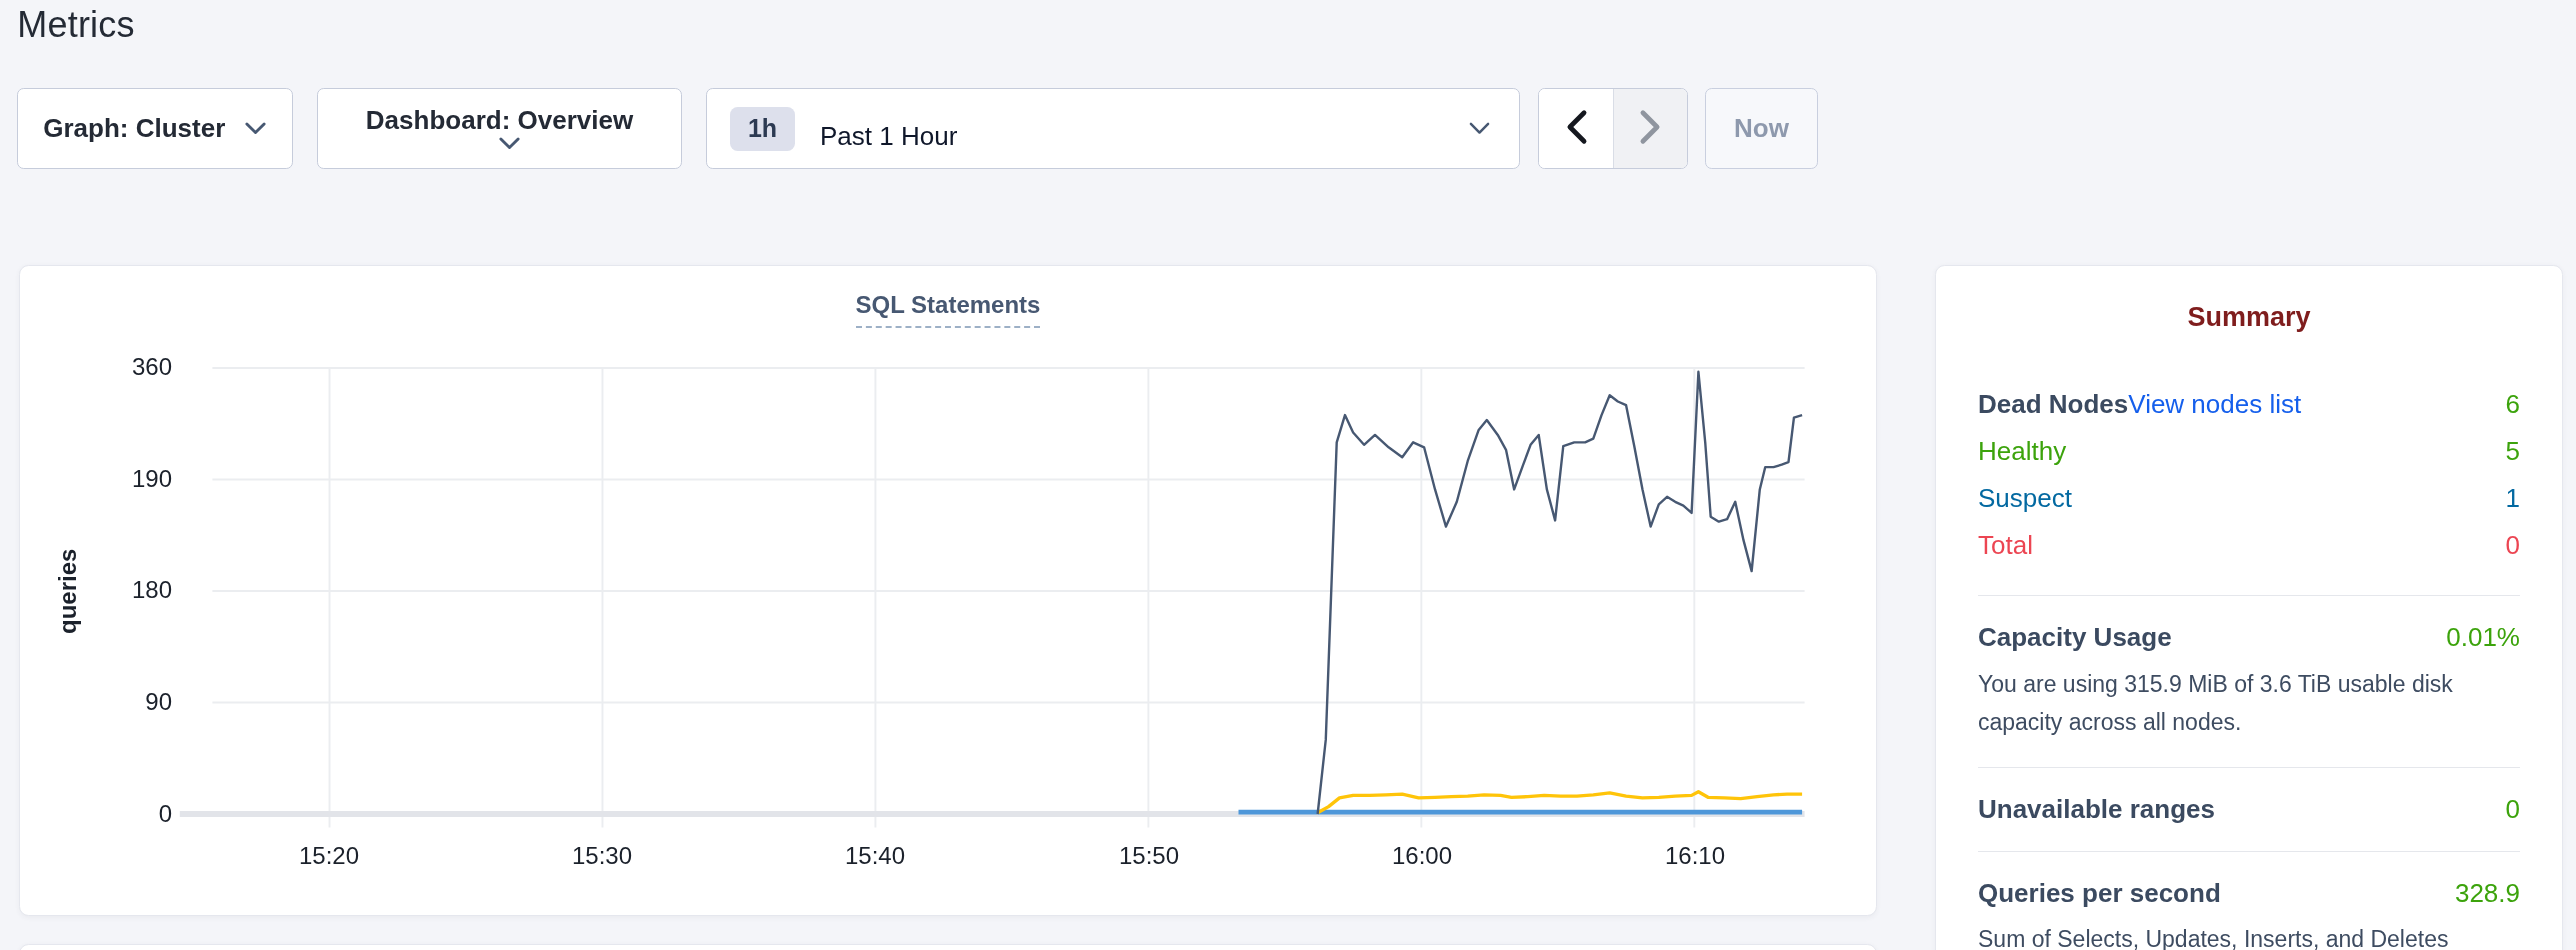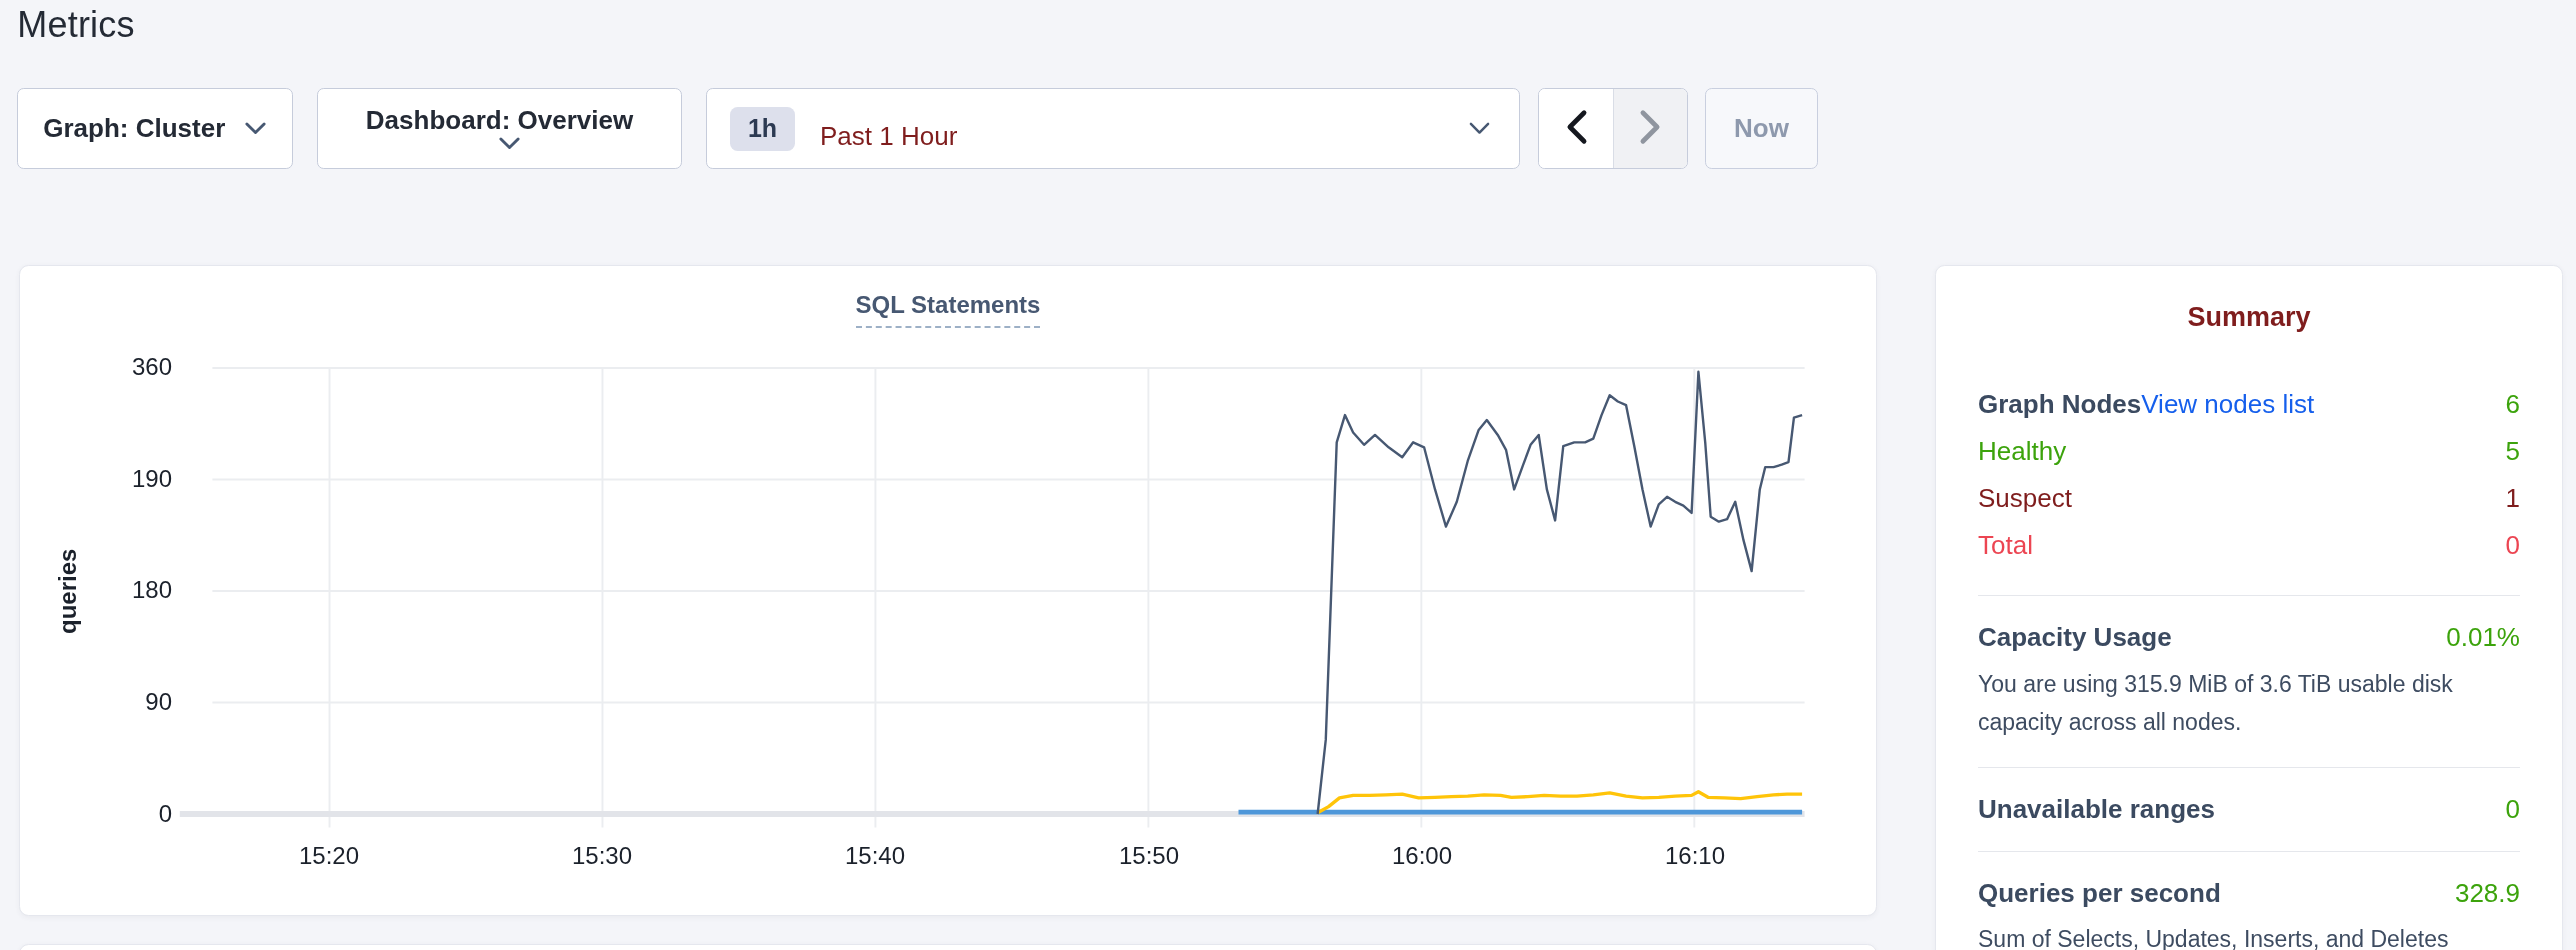--- a/index.html
+++ b/index.html
@@ -23,21 +23,21 @@
   .ctl.bold { font-weight:700; }
   .dd-caret { margin-left:19px; display:inline-flex; }
   #graph-dd   { left:17.3px;  width:276px; }
   #dash-dd    { left:317px; width:365px;flex-direction:column; }
   #time-sel   { left:706px; width:814px; justify-content:flex-start; }
   .tw-badge {
     margin-left:23px; width:65px; height:44px; border-radius:7.7px;
     background:#dde0ec; color:#2c3a52; font-weight:700; font-size:25px;
     display:flex; align-items:center; justify-content:center;
   }
-  .tw-label { margin-left:25px; font-size:26px; color:#7f1d1d;margin-top:16px; }
+  .tw-label { margin-left:25px; font-size:26px; color:#0f172a;margin-top:16px; }
   .tw-caret { position:absolute; right:29px; display:inline-flex; }
   #arrow-group {
     position:absolute; left:1538px; top:88px; width:150px; height:81px;
     border:1.9px solid #c6ccdb; border-radius:6.7px; overflow:hidden;
     display:flex; background:#fff;
   }
   .arrow-btn { width:50%; display:flex; align-items:center; justify-content:center; cursor:pointer; }
   .arrow-btn.prev { background:#fff; }
   .arrow-btn.next { background:#f0f1f4; border-left:1.9px solid #d9dde6; cursor:default; }
   #now-btn {
@@ -79,21 +79,21 @@
   .node-rows { margin-top:48px; }
   .node-row { height:47px; display:flex; align-items:center; font-size:26px; }
   .node-row .spacer { flex:1; }
   .nr-label-strong { font-weight:700; color:#3b4a60; }
   .nodes-link { color:#155fec; cursor:pointer; }
   .divider { border:none; border-top:1.9px solid #e5e7ec; margin:26px 0; }
   .sect-head { display:flex; align-items:center; font-size:26px; }
   .sect-label { font-weight:700; color:#3b4a60; }
   .sect-head .spacer { flex:1; }
   .green  { color:#3ca30c; }
-  .orange { color:#7f1d1d; }
+  .orange { color:#0369a1; }
   .red    { color:#ec4552; }
   .sect-desc { margin-top:11.5px; font-size:23px; line-height:38px; color:#3e4c61; }
 </style>
 </head>
 <body>
 
 <div id="root">
 
   <div class="page-title">Metrics</div>
 
@@ -182,21 +182,21 @@
         <div class="x-tick-label" style="left: 1402px;">16:00</div>
         <div class="x-tick-label" style="left: 1675px;">16:10</div>
       </div>
   </div>
 
   <div class="card" id="summary-card">
     <div class="summary-title">Summary</div>
 
     <div class="node-rows">
       <div class="node-row">
-        <span class="nr-label-strong">Graph Nodes</span>
+        <span class="nr-label-strong">Dead Nodes</span>
         <span class="nodes-link">View nodes list</span>
         <span class="spacer"></span>
         <span class="green">6</span>
       </div>
       <div class="node-row">
         <span class="green">Healthy</span>
         <span class="spacer"></span>
         <span class="green">5</span>
       </div>
       <div class="node-row">

